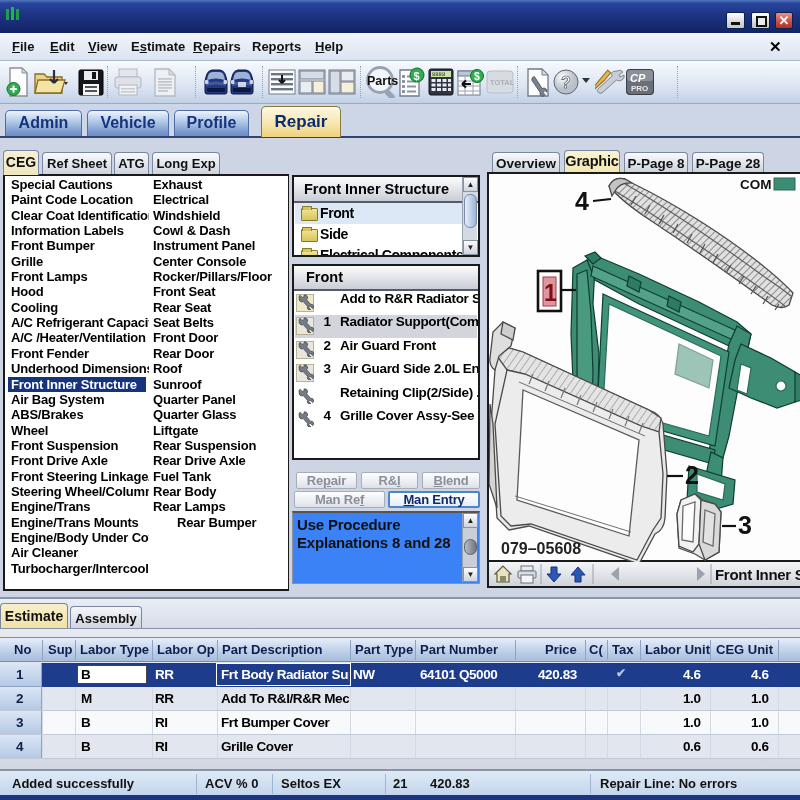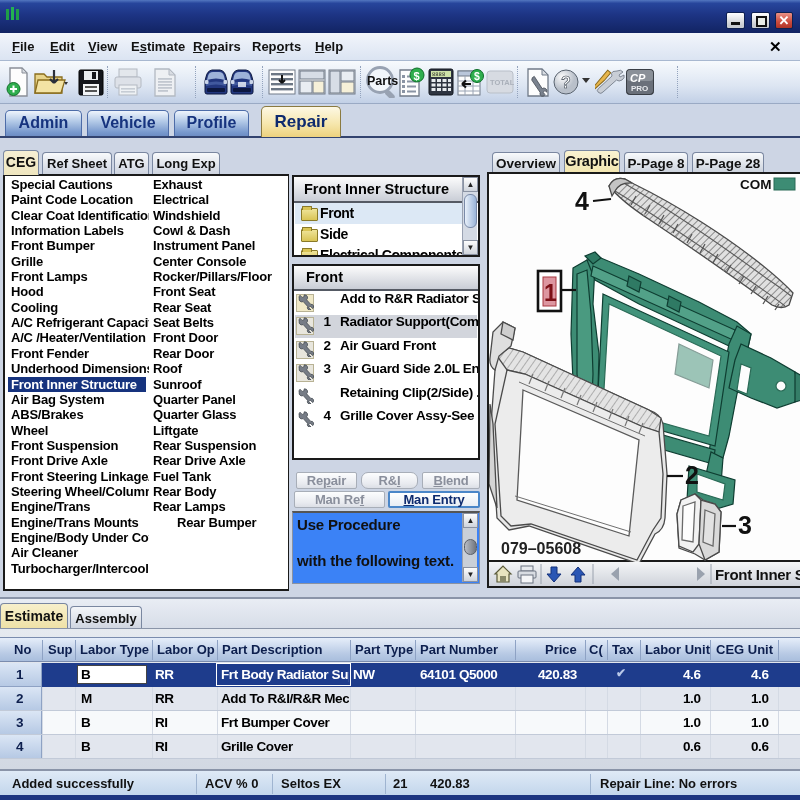--- a/index.html
+++ b/index.html
@@ -418,28 +418,28 @@
 <div class="prow" style="top:142px;">
           <svg class="wrench" viewBox="0 0 16 16">
             <path d="M1.2 4.8 Q0.4 2.6 2.0 1.2 L4.2 3.4 L5.8 2.9 L6.3 0.8 Q8.6 0.6 9.4 2.6 Q10.1 4.4 8.6 5.8 L12.8 10.4 Q14.6 9.8 15.4 11.6 Q16.2 13.4 14.8 14.6 L12.2 12.2 L10.8 13.6 L13 16 Q11 16.6 9.9 15.2 Q8.9 14 9.6 12.4 L5.2 7.6 Q3.4 8.4 2.0 7.2 Q0.8 6.2 1.2 4.8 Z" fill="#767c86" stroke="#3a4048" stroke-width="0.7"></path>
           </svg>
           <span class="num">4</span>
           <span class="ptxt">Grille Cover Assy-See ...</span>
         </div>
       </div>
 
     <div class="btn" style="left:296px; top:334px; width:61px;">Re<u>p</u>air</div>
-    <div class="btn" style="left:361px; top:334px; width:57px;border-radius:7px;">R&amp;<u>I</u></div>
+    <div class="btn" style="left:361px; top:334px; width:57px;">R&amp;<u>I</u></div>
     <div class="btn" style="left:422px; top:334px; width:58px;"><u>B</u>lend</div>
     <div class="btn" style="left:294px; top:353px; width:91px;">Man Re<u>f</u></div>
     <div class="btn on" style="left:388px; top:353px; width:92px;"><u>M</u>an Entry</div>
 
     <div id="proctext" class="abs">
       <div class="t" style="top:3px;">Use Procedure</div>
-      <div class="t" style="top:39px;">with the following text.</div>
+      <div class="t" style="top:21px;">Explanations 8 and 28</div>
         <div class="sbar" style="left:169px; top:0px; height:69px; background:#c9cfd8;">
           <div class="sbtn" style="top:0;">▲</div>
           <div style="position:absolute; left:1px; top:26px; width:13px; height:16px; border-radius:7px; background:linear-gradient(90deg,#b8bcc4,#6f747e); border:1px solid #5a5f68;"></div>
           <div class="sbtn" style="top:54px;">▼</div>
         </div>
     </div>
 
     <div id="rpanel" class="abs">
       <div class="rtab" style="left:6px; width:68px; padding-top:3px;">Overview</div>
       <div class="rtab active" style="left:78px; width:56px; padding-top:2px;">Graphic</div>

